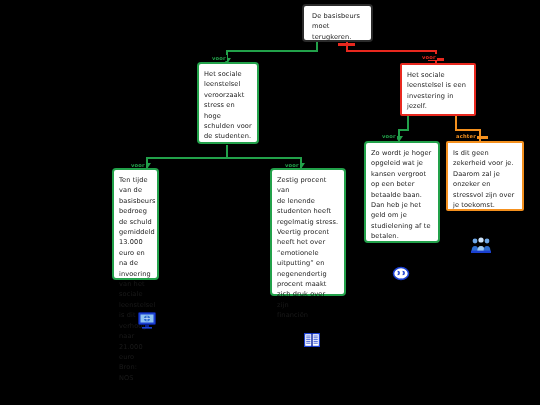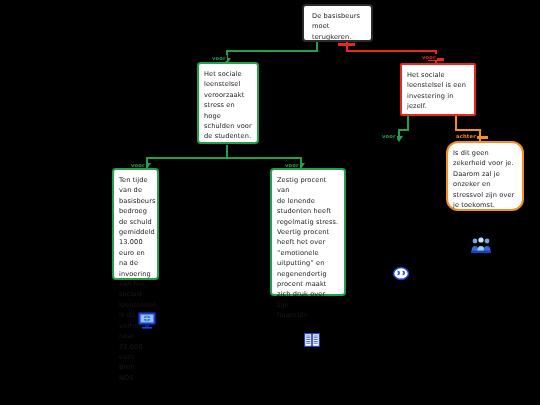--- a/index.html
+++ b/index.html
@@ -27,21 +27,21 @@
     padding: 5px 5px 4px 5px;
     border-width: 2px;
     border-style: solid;
     white-space: pre-line;
     letter-spacing: 0.1px;
     z-index: 6;
   }
   .box.claim   { border-color: #2b2b2b; border-radius: 4px; padding-left: 8px; }
   .box.pro     { border-color: #22a14a; border-radius: 4px; }
   .box.con     { border-color: #e8281e; border-radius: 2px; }
-  .box.warn    { border-color: #f4901e; border-radius: 12px; }
+  .box.warn    { border-color: #f4901e; border-radius: 2px; }
 
   
   .ln {
     position: absolute;
     z-index: 2;
   }
   .ln.h { height: 2px; }
   .ln.v { width: 2px; }
   .g { background: #22a14a; }
   .r { background: #e8281e; }
@@ -154,20 +154,29 @@
 regelmatig stress.
 Veertig procent
 heeft het over
 “emotionele
 uitputting” en
 negenendertig
 procent maakt
 zich druk over zijn
 financiën</div>
 
+  <div class="box pro" style="left:364px; top:141px; width:76px; height:102px;">Zo wordt je hoger
+opgeleid wat je
+kansen vergroot
+op een beter
+betaalde baan.
+Dan heb je het
+geld om je
+studielening af te
+betalen.</div>
 
   <div class="box warn" style="left:446px; top:141px; width:78px; height:70px;">Is dit geen
 zekerheid voor je.
 Daarom zal je
 onzeker en
 stressvol zijn over
 je toekomst.</div>
 
   <div class="icon" style="left:137px; top:310px;">
     <svg width="20" height="20" viewBox="0 0 20 20">

